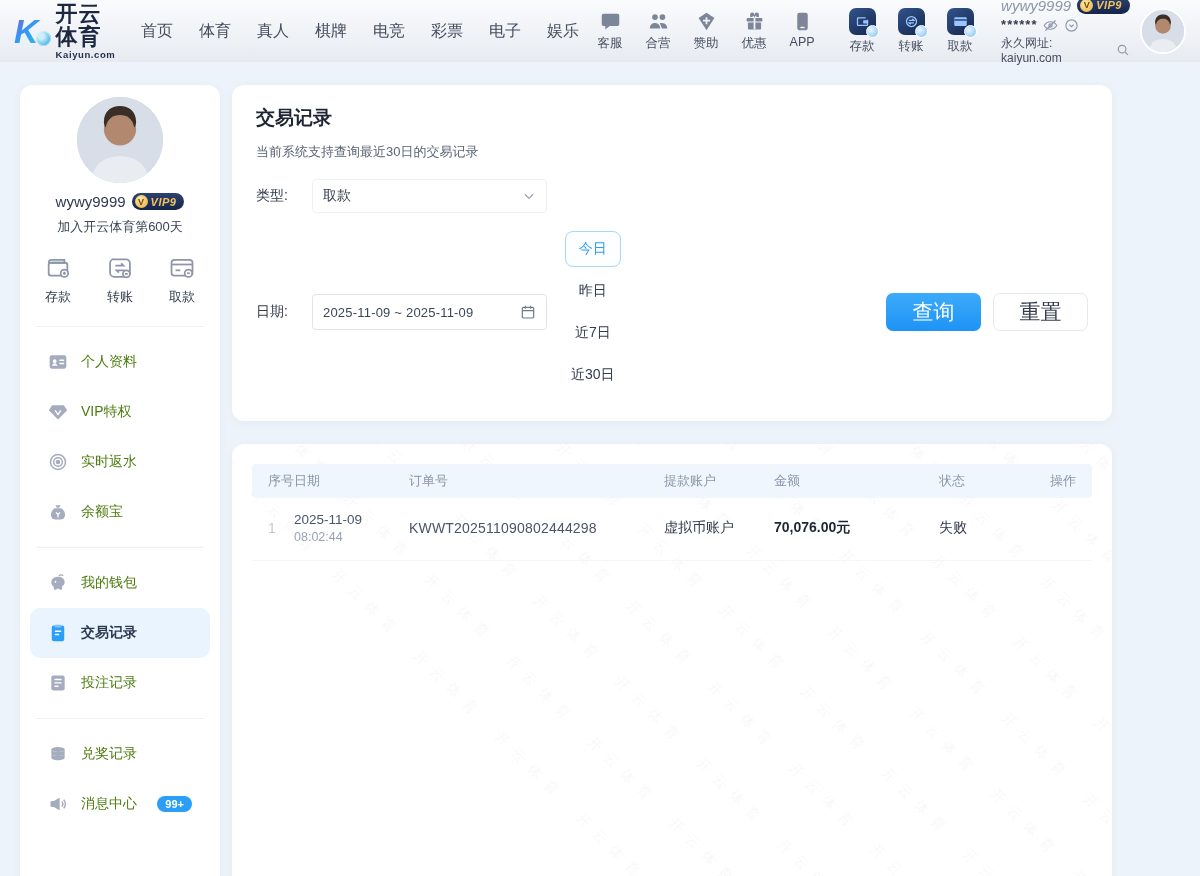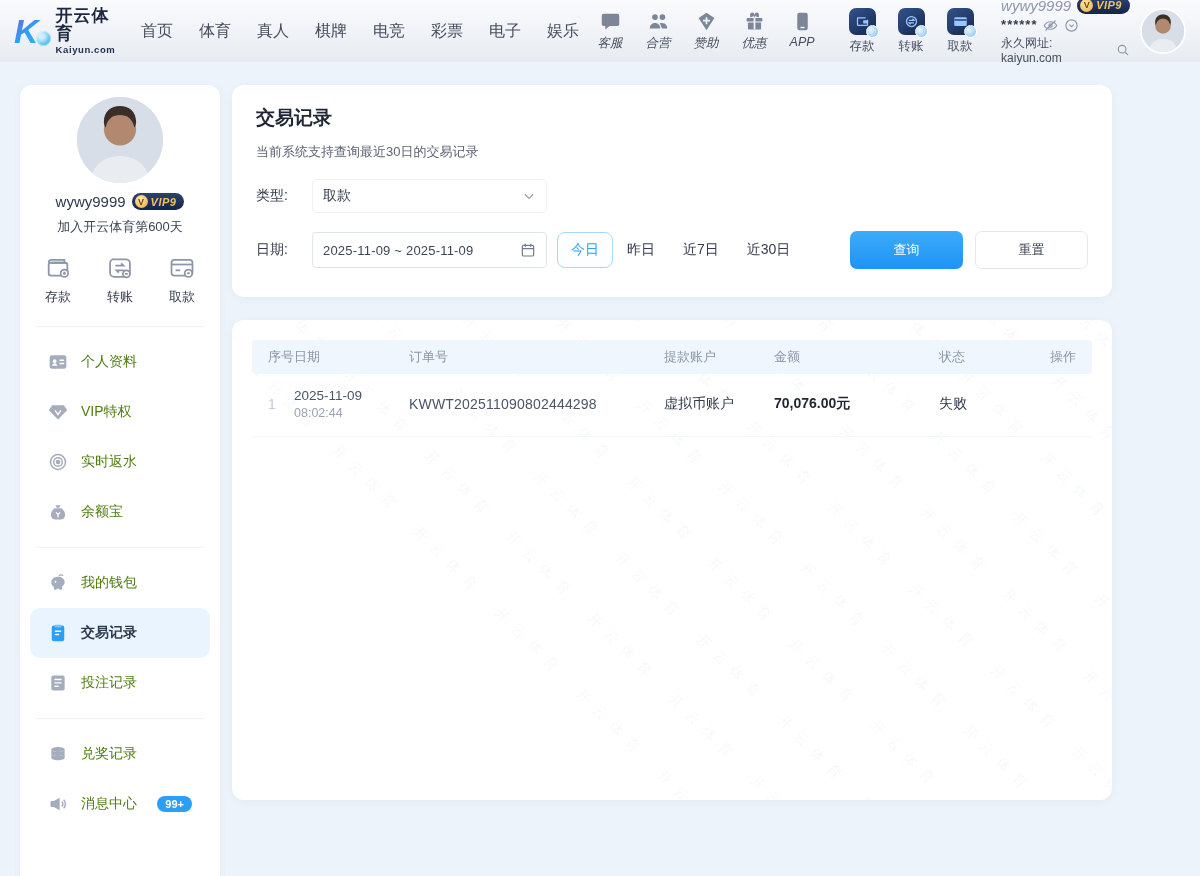--- a/index.html
+++ b/index.html
@@ -21,27 +21,27 @@
     background:linear-gradient(135deg,#7b5bd6 0%,#2e9df6 45%,#39c6d8 100%);
     -webkit-background-clip:text; background-clip:text; color:transparent;
     position:relative; padding-right:10px;
   }
   .logo-ball{
     position:absolute; right:-2px; bottom:2px; width:15px; height:15px; border-radius:50%;
     background:radial-gradient(circle at 35% 35%, #cfeefb 20%, #49b7e8 70%, #2a8fd4 100%);
     box-shadow:inset 0 0 0 1px rgba(255,255,255,.5);
   }
   .logo-text{ display:flex; flex-direction:column; line-height:1.05; }
-  .logo-cn{ font-size:17px; font-weight:bold; color:#1c2740; letter-spacing:1px;}
+  .logo-cn{ font-size:22px; font-weight:bold; color:#1c2740; letter-spacing:1px;}
   .logo-en{ font-size:9.5px; font-weight:bold; color:#22304d; letter-spacing:.6px; margin-top:2px;}
   .nav{ display:flex; gap:26px; margin-left:14px; }
   .nav-item{ font-size:16px; color:#454d5e; cursor:pointer; white-space:nowrap; }
   .top-right{ margin-left:auto; display:flex; align-items:center; gap:10px; }
   .ql-group{ display:flex; gap:6px; }
-  .ql{ width:42px; display:flex; flex-direction:column; align-items:center; gap:3px; cursor:pointer;font-style:italic; }
+  .ql{ width:42px; display:flex; flex-direction:column; align-items:center; gap:3px; cursor:pointer; }
   .ql .ico{ width:21px; height:21px; color:#7d8698; display:flex; align-items:center; justify-content:center; }
   .ql .lbl{ font-size:12.5px; color:#454d5e; white-space:nowrap; }
   .wl-group{ display:flex; gap:7px; margin-left:8px; }
   .wl{ width:42px; display:flex; flex-direction:column; align-items:center; gap:3px; cursor:pointer; }
   .wl-ico{
     width:27px; height:27px; border-radius:7px; position:relative;
     background:linear-gradient(145deg,#33548d,#14264c);
     display:flex; align-items:center; justify-content:center; color:#9cc6ff;
   }
   .wl-ico::after{
@@ -110,28 +110,28 @@
     display:flex; align-items:center; justify-content:space-between; padding:0 10px; cursor:pointer;
   }
   .select-box .val{ font-size:14px; color:#333b4c; }
   .chev{ width:14px; height:14px; color:#9aa3b3; }
   .date-box{
     width:235px; height:36px; border:1px solid #dfe4ec; border-radius:4px; background:#fff;
     display:flex; align-items:center; justify-content:space-between; padding:8px 10px; cursor:pointer;
   }
   .date-box .val{ font-size:13px; color:#3c4656; letter-spacing:.2px; }
   .cal-ico{ width:16px; height:16px; color:#6f7a8c; }
-  .quick-dates{ display:flex; align-items:center; margin-left:10px; }
+  .quick-dates{ display:flex; align-items:center; gap:6px; margin-left:10px;flex-direction:column; }
   .qd-btn{
     height:36px; padding:0 13px; border-radius:8px; border:1px solid transparent; background:transparent;
     font-size:14px; color:#333b4c; cursor:pointer; font-family:inherit;
   }
   .qd-btn.active{ border-color:#a9d6fb; color:#2b9ef8; background:#fdfeff; }
   .action-btns{ margin-left:auto; display:flex; gap:12px; }
-  .btn{ width:113px; height:38px; border-radius:7px; font-size:13px; cursor:pointer; border:none; font-family:inherit; }
+  .btn{ width:95px; height:38px; border-radius:7px; font-size:21px; cursor:pointer; border:none; font-family:inherit; }
   .btn.primary{ background:linear-gradient(#3dabfa,#1e93f5); color:#fff; }
   .btn.ghost{ background:#fff; border:1px solid #e5e8ee; color:#333b4c; }
   
   .table-card{ height:480px; padding:20px; position:relative; overflow:hidden; }
   .wm-clip{ position:absolute; inset:0; overflow:hidden; border-radius:12px; pointer-events:none; }
   .watermark{
     position:absolute; left:-350px; top:-500px; width:1800px; height:1800px;
     transform:rotate(45deg); color:rgba(104,134,166,.055);
     font-size:14px; line-height:62px; letter-spacing:9px; word-break:break-all;
   }

